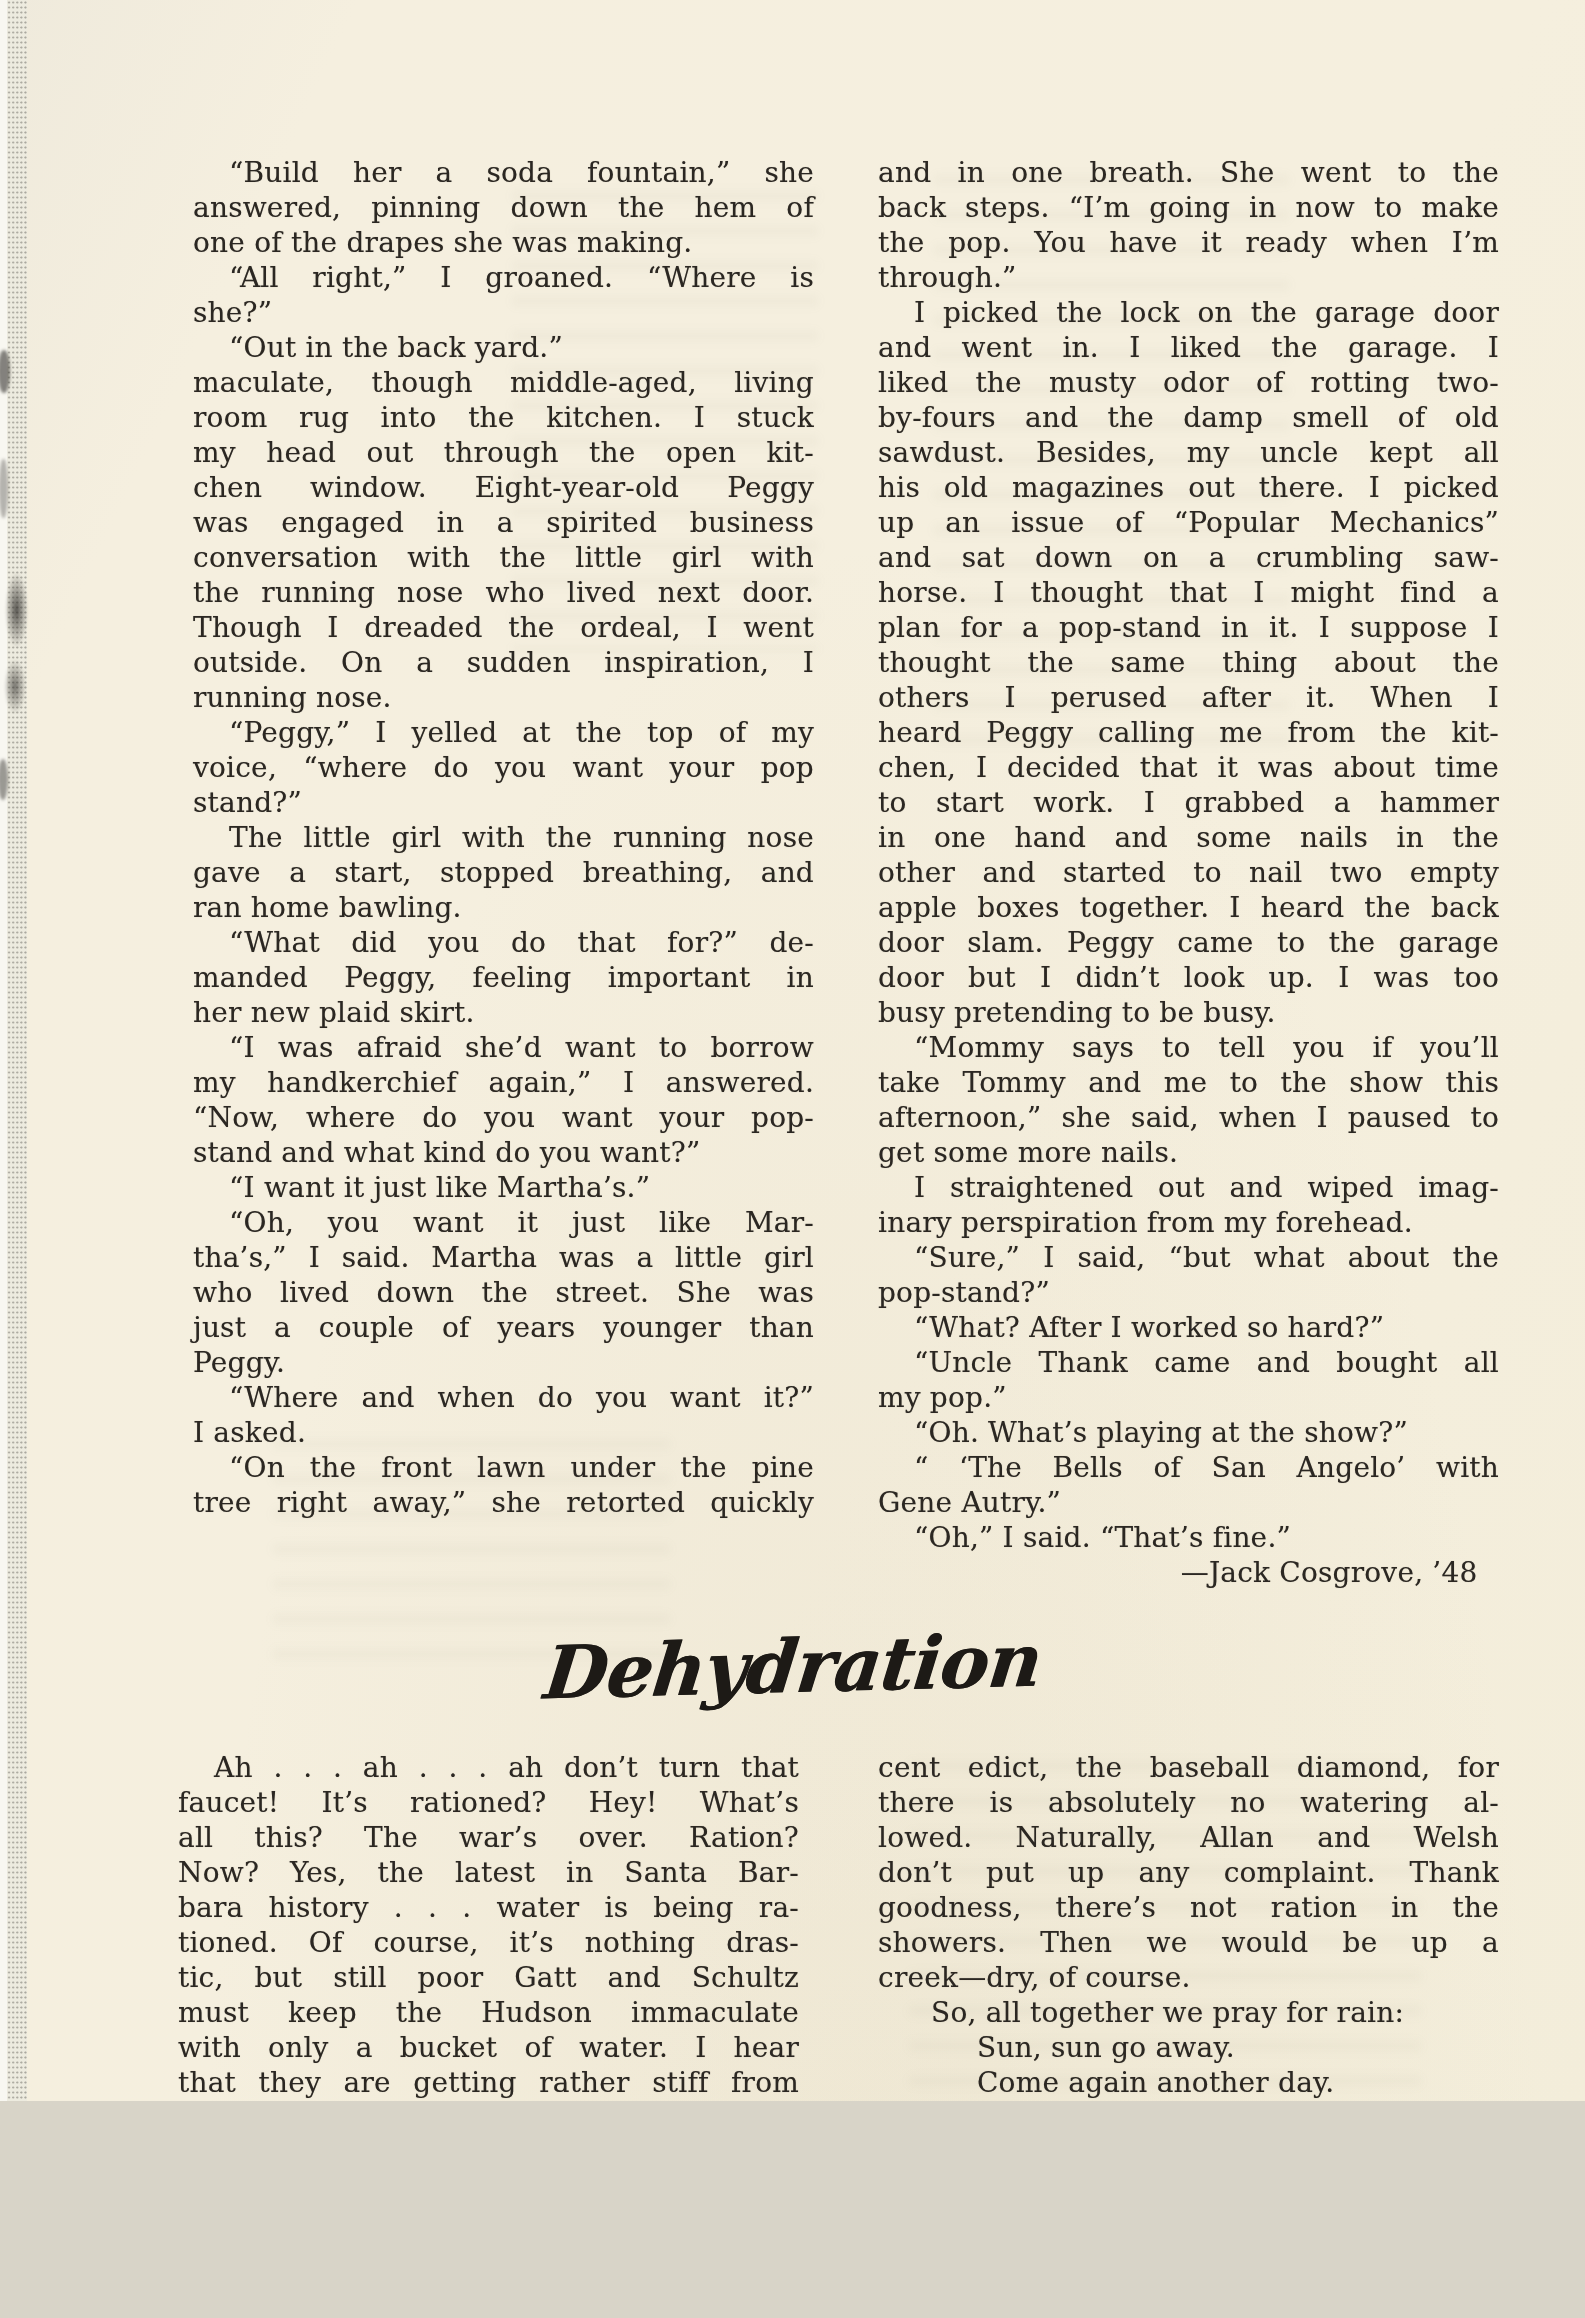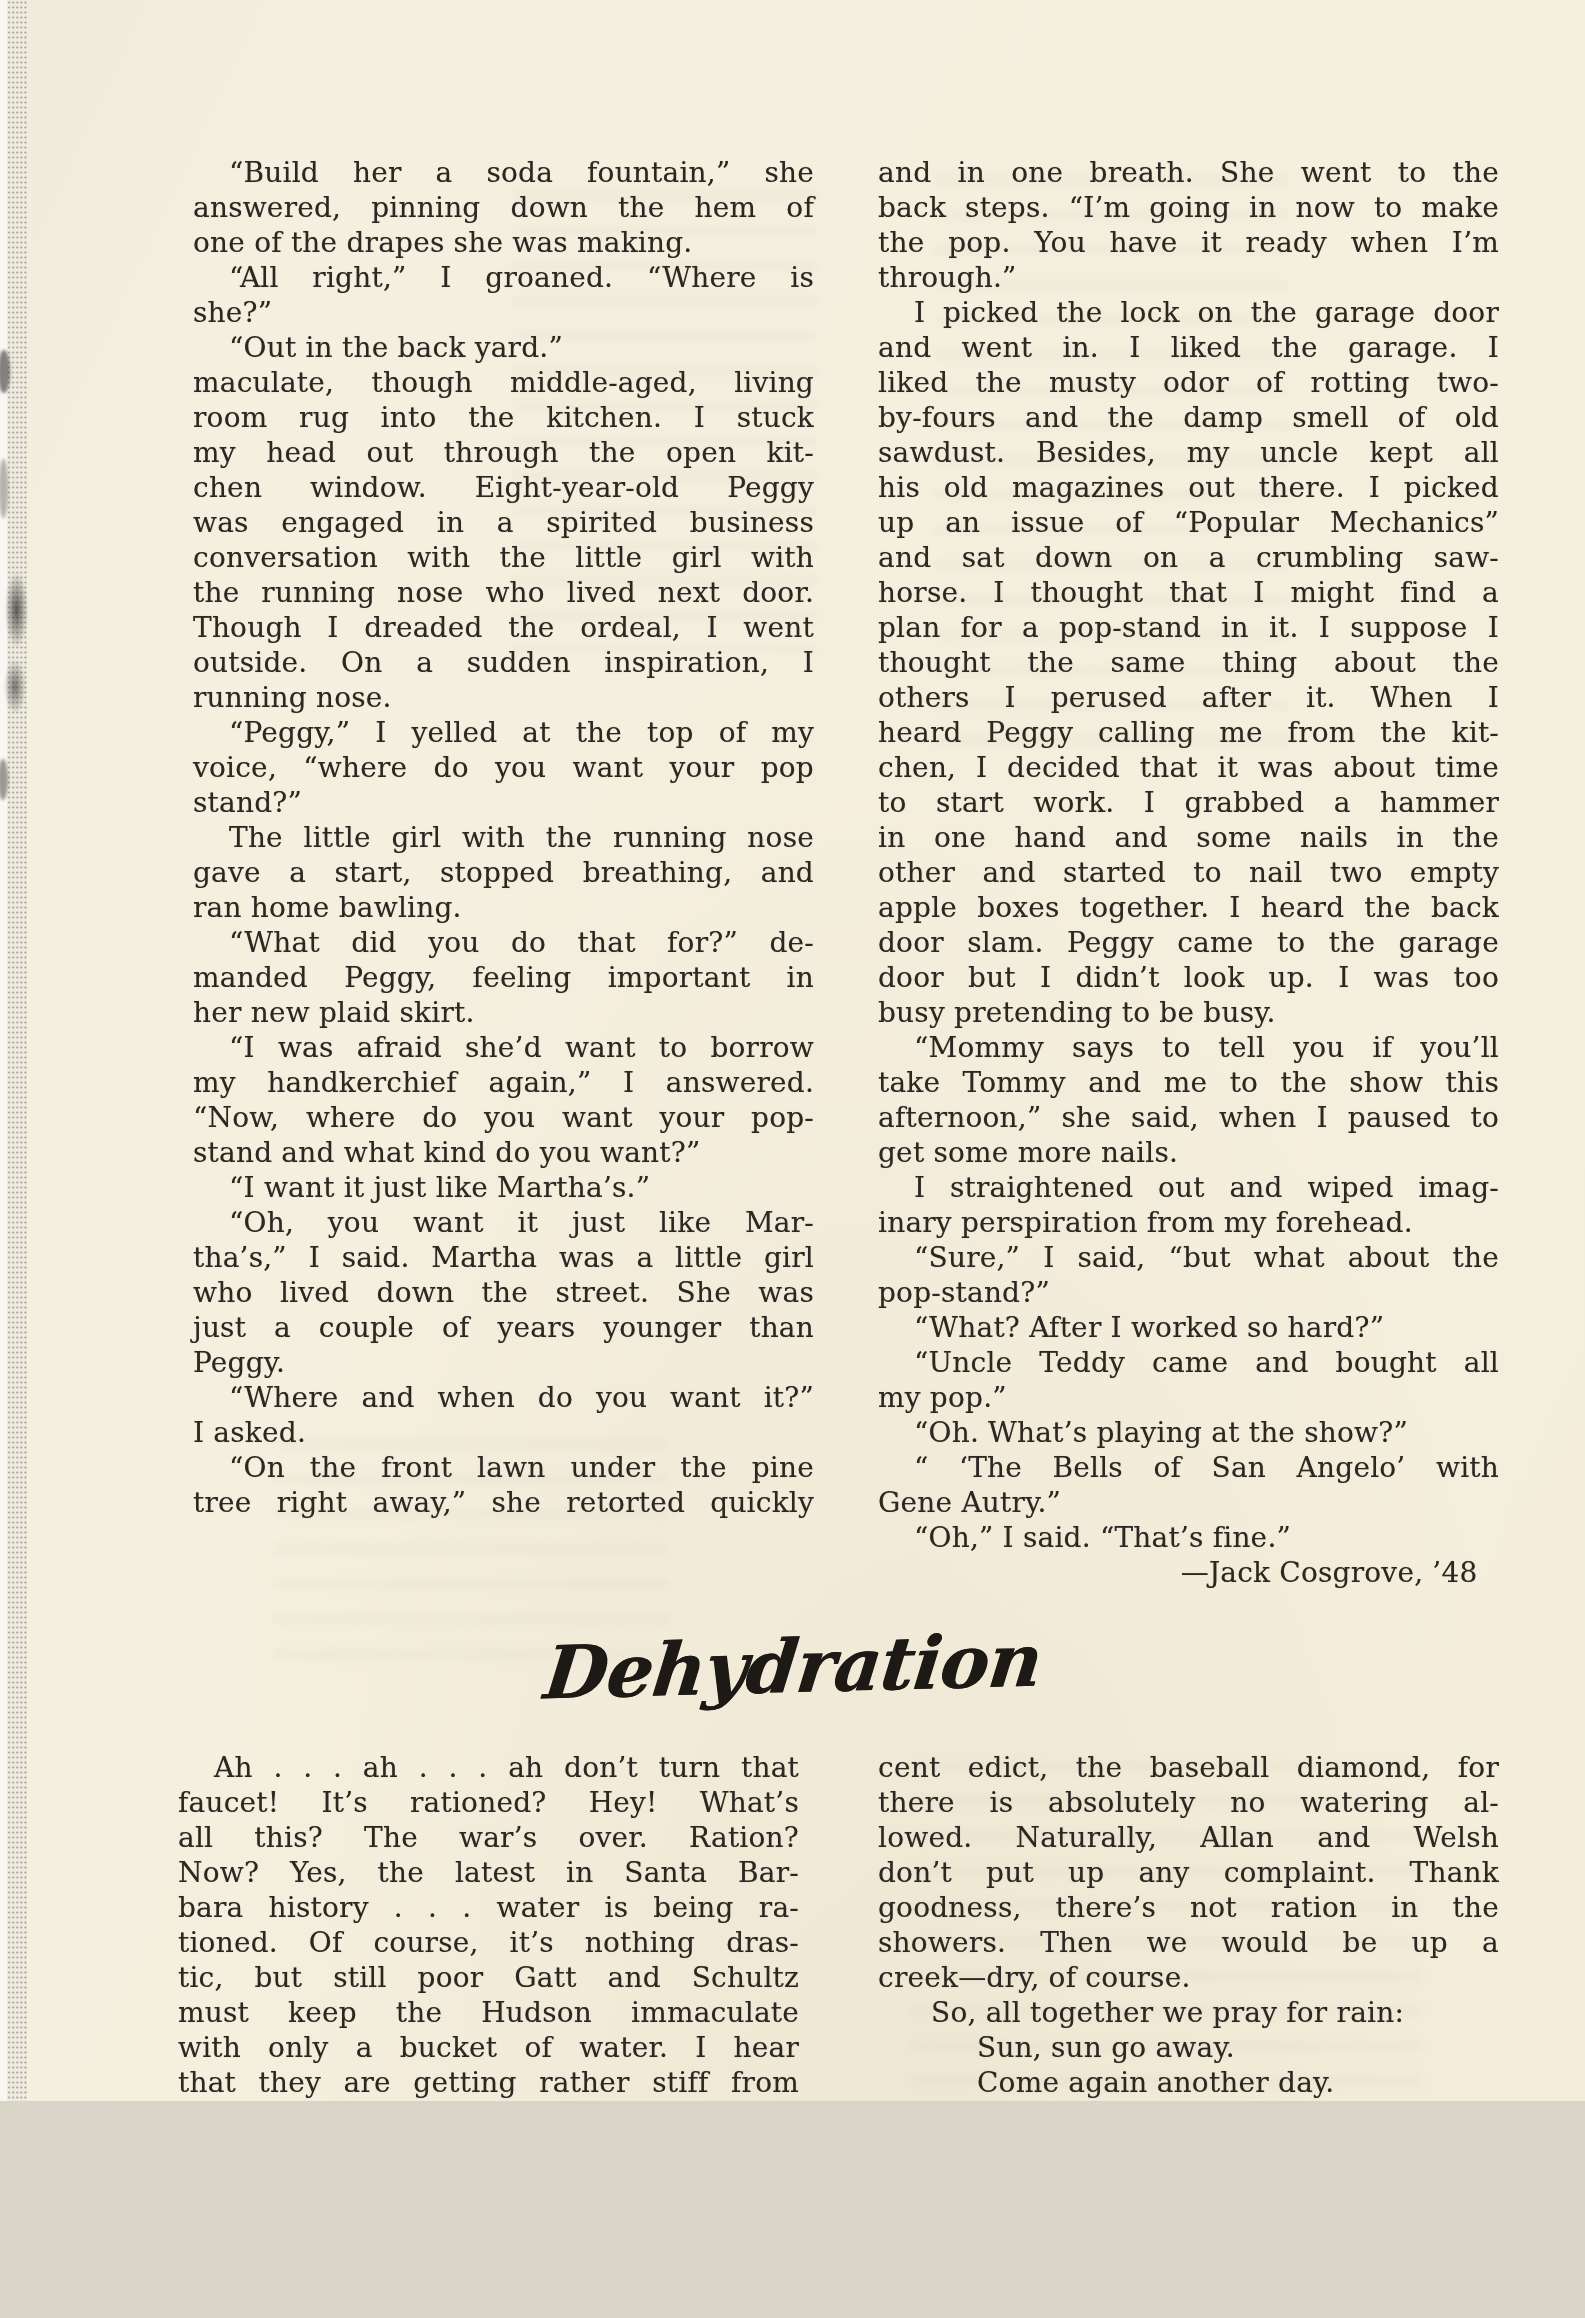--- a/index.html
+++ b/index.html
@@ -149,21 +149,21 @@
       <div class="line endline">busy pretending to be busy.</div>
       <div class="line indent">“Mommy says to tell you if you’ll</div>
       <div class="line">take Tommy and me to the show this</div>
       <div class="line">afternoon,” she said, when I paused to</div>
       <div class="line endline">get some more nails.</div>
       <div class="line indent">I straightened out and wiped imag-</div>
       <div class="line endline">inary perspiration from my forehead.</div>
       <div class="line indent">“Sure,” I said, “but what about the</div>
       <div class="line endline">pop-stand?”</div>
       <div class="line indent endline">“What? After I worked so hard?”</div>
-      <div class="line indent">“Uncle Teddy came and bought all</div>
+      <div class="line indent">“Uncle Thank came and bought all</div>
       <div class="line endline">my pop.”</div>
       <div class="line indent endline">“Oh. What’s playing at the show?”</div>
       <div class="line indent">“ ‘The Bells of San Angelo’ with</div>
       <div class="line endline">Gene Autry.”</div>
       <div class="line indent endline">“Oh,” I said. “That’s fine.”</div>
       <div class="line signature endline">—Jack Cosgrove, ’48</div>
     </div>
 
   <h1 class="heading">Dehydration</h1>
 

